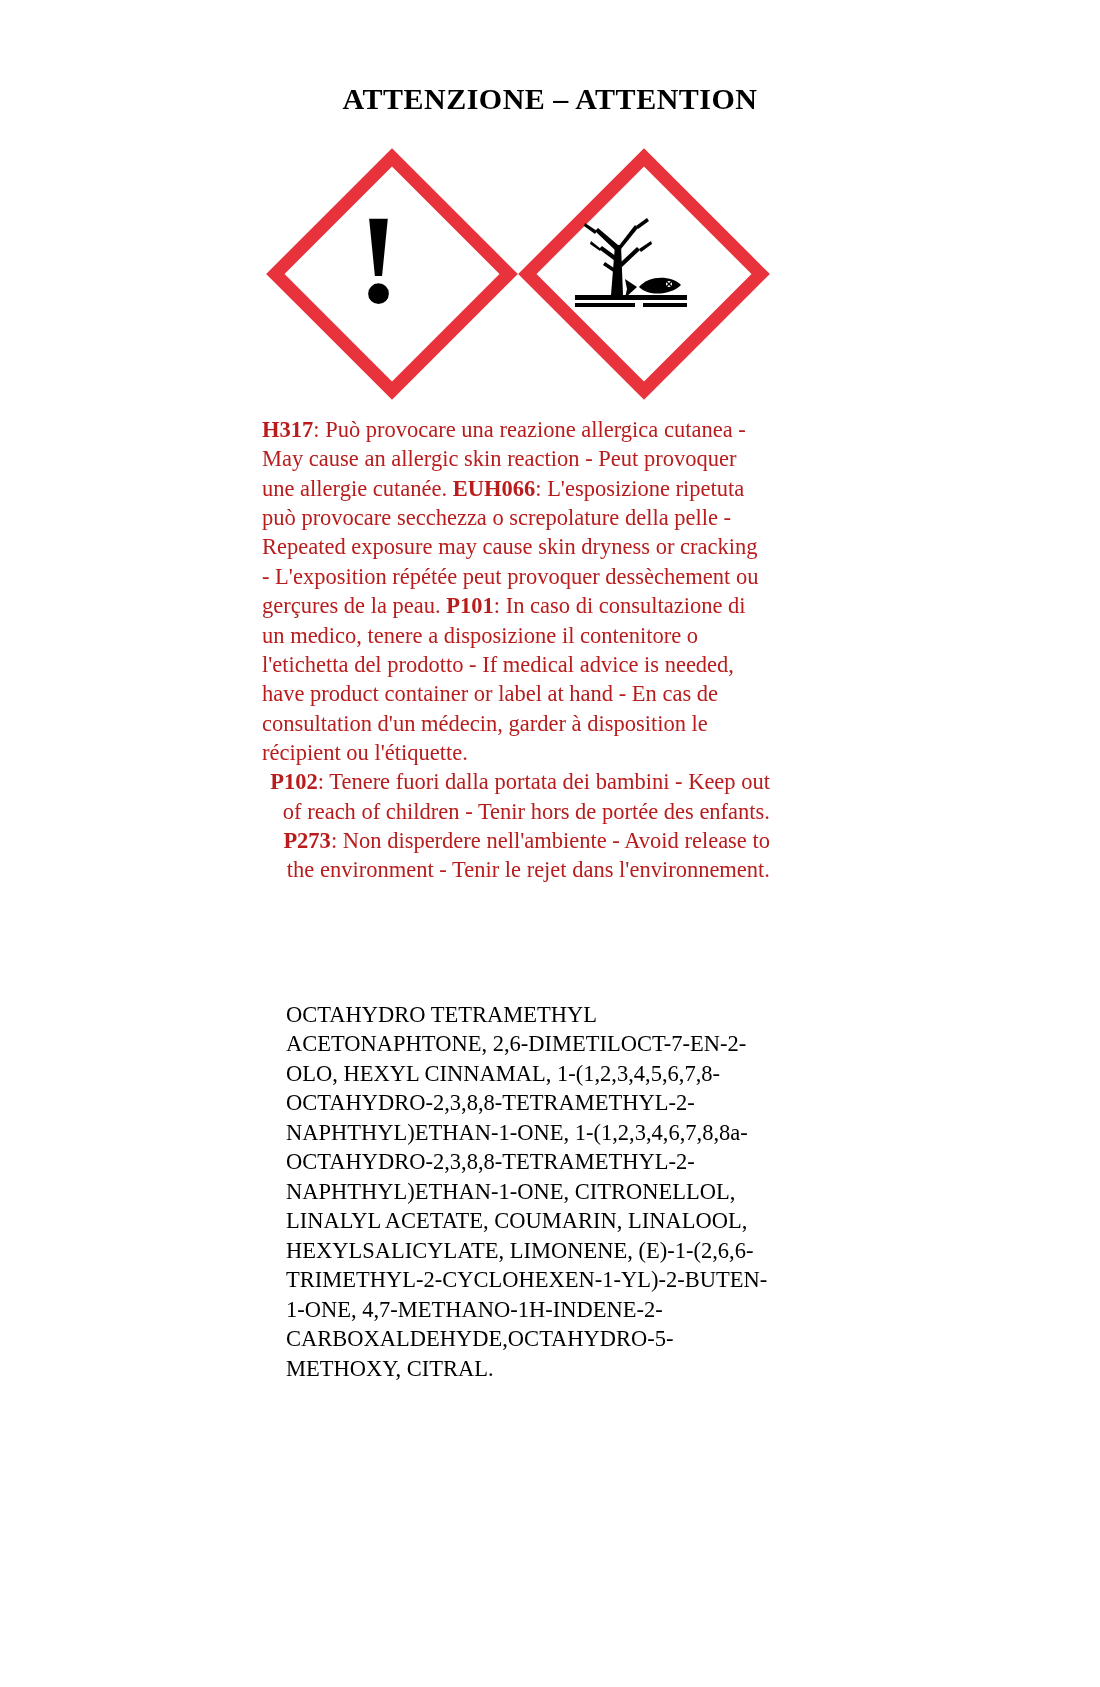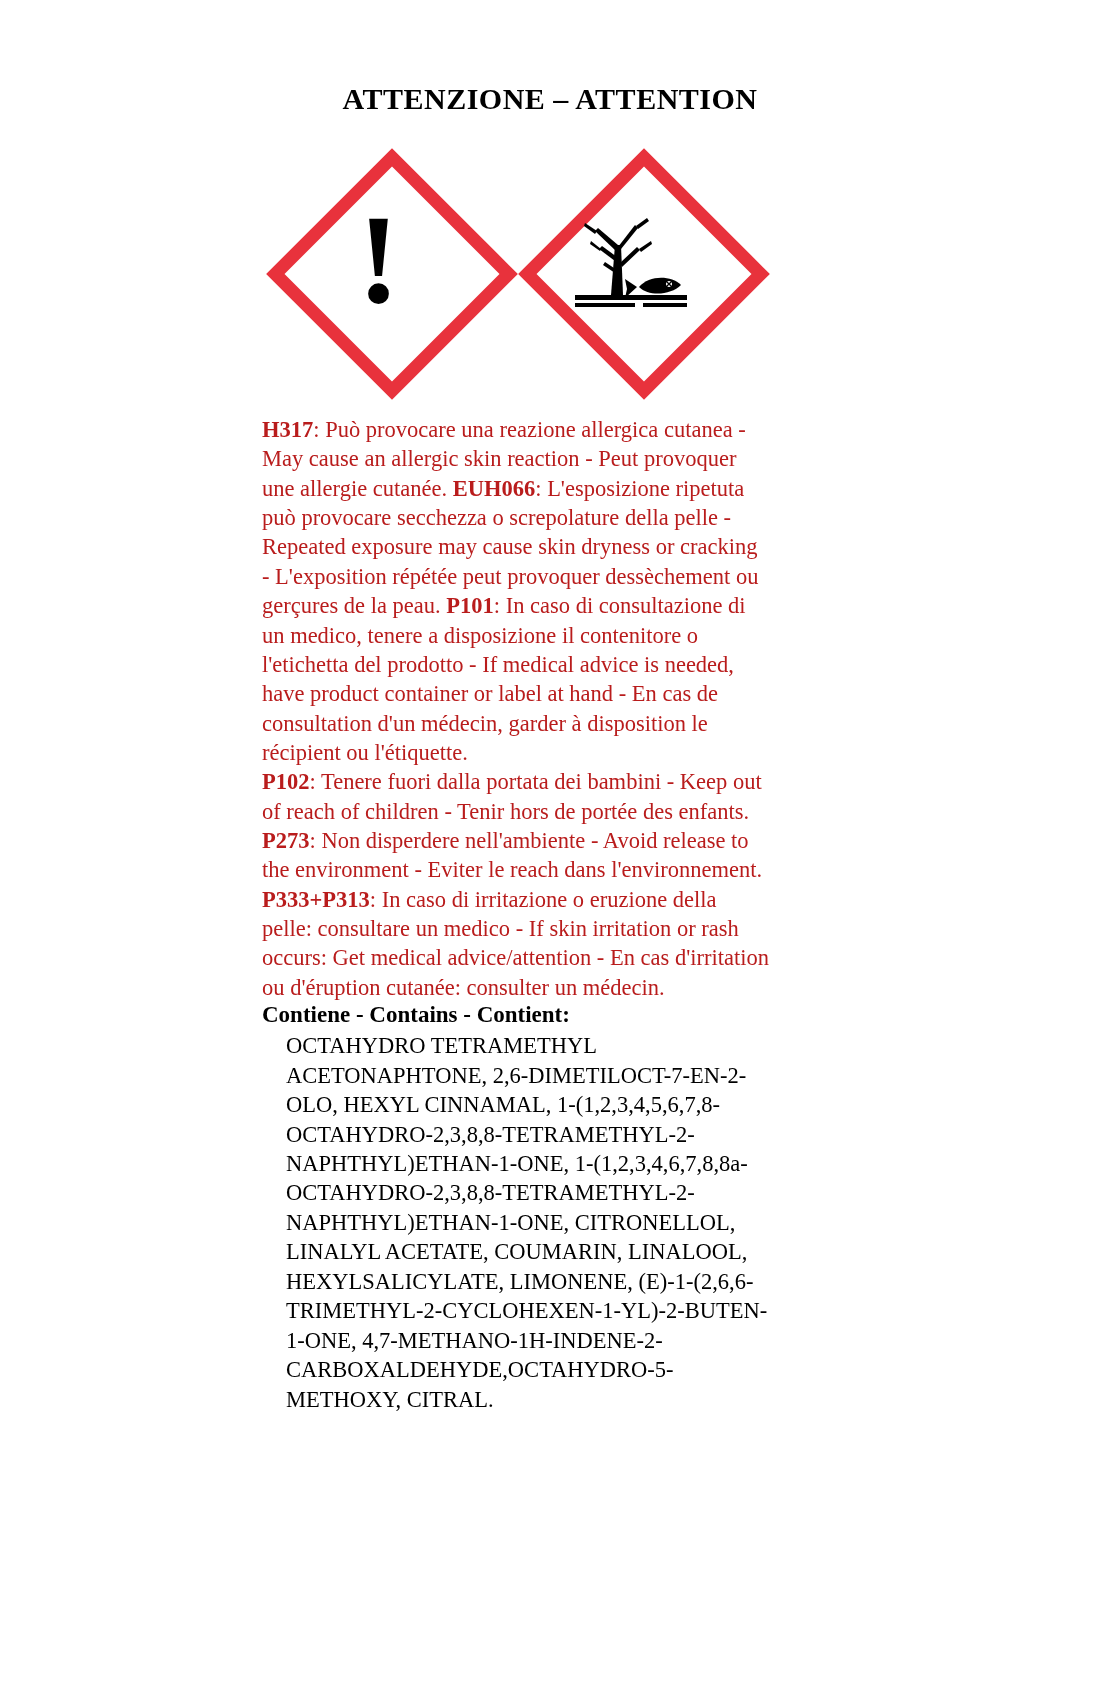--- a/index.html
+++ b/index.html
@@ -91,21 +91,21 @@
     font-family: "Liberation Serif", serif;
     font-size: 22.5px;
     line-height: 1.305;
     text-align: left;
     color: #b91c1c;
   }
   .statements .code {
     font-weight: bold;
   }
   .para { margin: 0 0 0 0; }
-  .para + .para { margin-top: 0; }
+  .para + .para { margin-top: 0; text-align: right; }
 
   
   .contains {
     position: absolute;
     left: 262px;
     top: 1000px;
     width: 520px;
     font-family: "Liberation Serif", serif;
     font-size: 22.5px;
     line-height: 1.31;
@@ -166,22 +166,20 @@
           <path d="M95 72 L101 78 M101 72 L95 78" stroke="#000000" stroke-width="1.4"></path>
         </svg>
       </div>
     </div>
 
   </div>
 
   <div class="statements">
     <p class="para"><span class="code">H317</span><span>: Può provocare una reazione allergica cutanea - May cause an allergic skin reaction - Peut provoquer une allergie cutanée. </span><span class="code">EUH066</span><span>: L'esposizione ripetuta può provocare secchezza o screpolature della pelle - Repeated exposure may cause skin dryness or cracking - L'exposition répétée peut provoquer dessèchement ou gerçures de la peau. </span><span class="code">P101</span><span>: In caso di consultazione di un medico, tenere a disposizione il contenitore o l'etichetta del prodotto - If medical advice is needed, have product container or label at hand - En cas de consultation d'un médecin, garder à disposition le récipient ou l'étiquette.</span></p>
     <p class="para"><span class="code">P102</span><span>: Tenere fuori dalla portata dei bambini - Keep out of reach of children - Tenir hors de portée des enfants.</span></p>
-    <p class="para"><span class="code">P273</span><span>: Non disperdere nell'ambiente - Avoid release to the environment - Eviter le reach dans l'environnement.</span></p>
-    <p class="para"><span class="code">P333+P313</span><span>: In caso di irritazione o eruzione della pelle: consultare un medico - If skin irritation or rash occurs: Get medical advice/attention - En cas d'irritation ou d'éruption cutanée: consulter un médecin.</span></p>
+    <p class="para"><span class="code">P273</span><span>: Non disperdere nell'ambiente - Avoid release to the environment - Tenir le rejet dans l'environnement.</span></p>
   </div>
 
   <div class="contains">
-    <div class="contains-title">Contiene - Contains - Contient:</div>
     <div class="contains-list">OCTAHYDRO TETRAMETHYL ACETONAPHTONE, 2,6-DIMETILOCT-7-EN-2-OLO, HEXYL CINNAMAL, 1-(1,2,3,4,5,6,7,8-OCTAHYDRO-2,3,8,8-TETRAMETHYL-2-NAPHTHYL)ETHAN-1-ONE, 1-(1,2,3,4,6,7,8,8a-OCTAHYDRO-2,3,8,8-TETRAMETHYL-2-NAPHTHYL)ETHAN-1-ONE, CITRONELLOL, LINALYL ACETATE, COUMARIN, LINALOOL, HEXYLSALICYLATE, LIMONENE, (E)-1-(2,6,6-TRIMETHYL-2-CYCLOHEXEN-1-YL)-2-BUTEN-1-ONE, 4,7-METHANO-1H-INDENE-2-CARBOXALDEHYDE,OCTAHYDRO-5-METHOXY, CITRAL.</div>
   </div>
 
 </div>
 
 </body></html>

